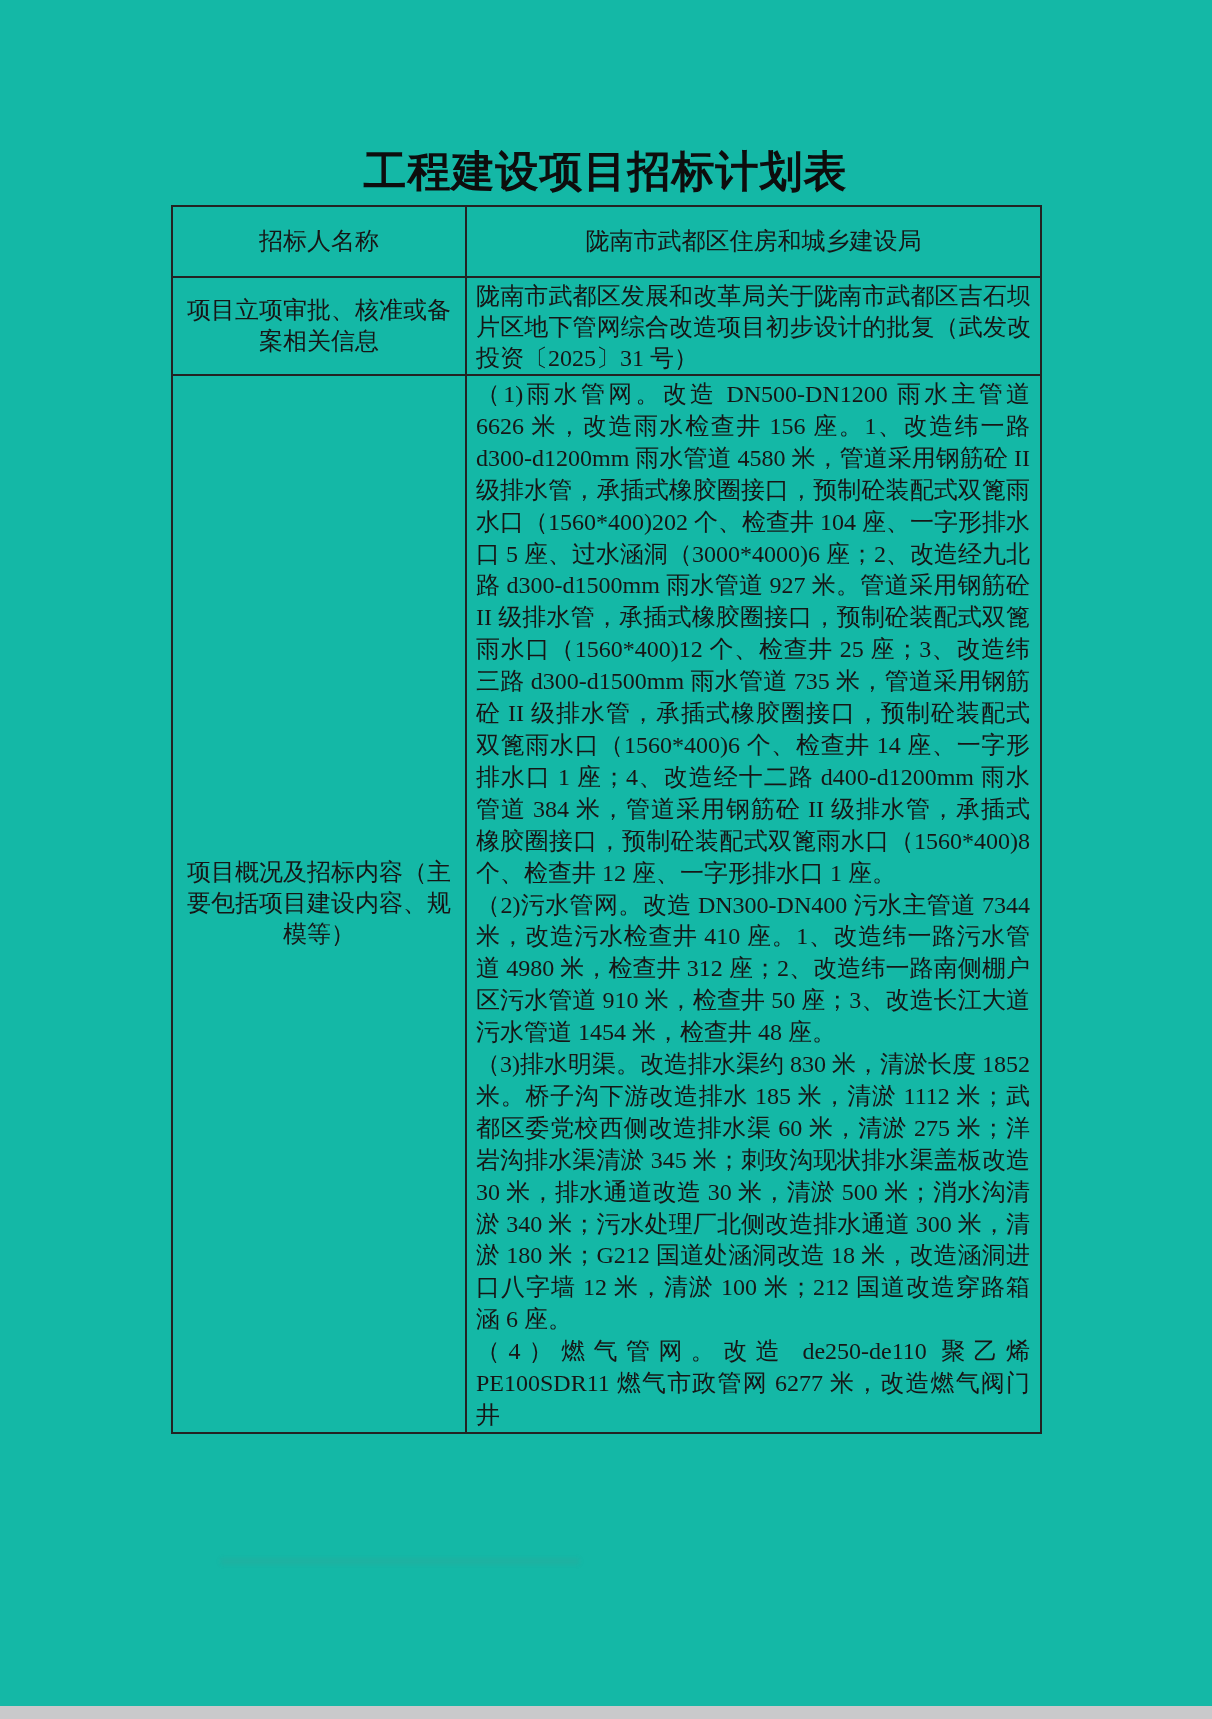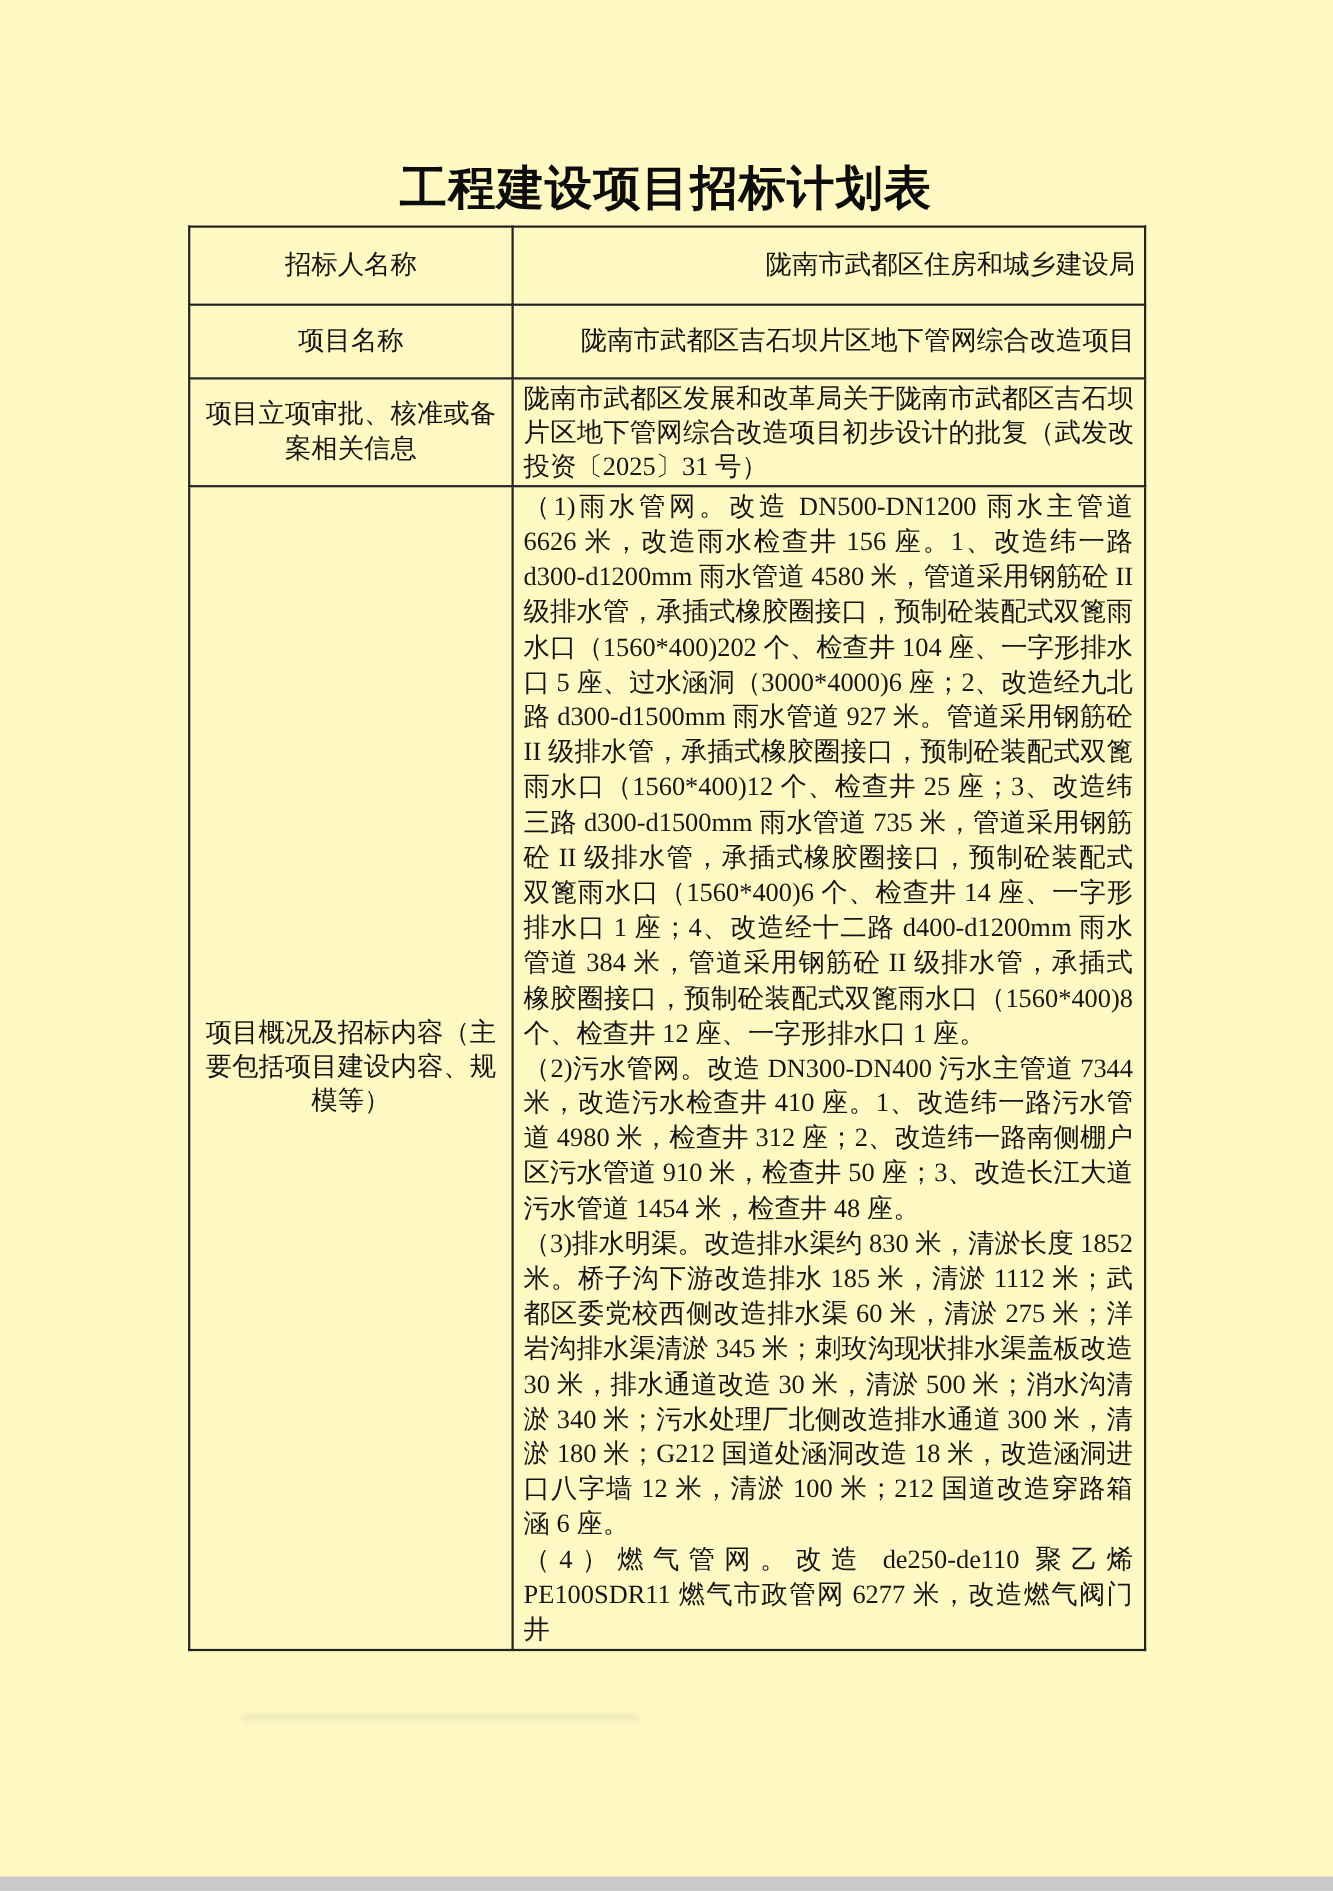--- a/index.html
+++ b/index.html
@@ -9,21 +9,21 @@
     height: 1719px;
     background: #fdfdfd;
     overflow: hidden;
     font-family: "Liberation Serif", "DejaVu Serif", serif;
     color: #161616;
   }
   .page {
     position: relative;
     width: 1212px;
     height: 1719px;
-    background: #fef9c3;
+    background: #14b8a6;
   }
   .doc-title {
     position: absolute;
     top: 147px;
     left: 171px;
     width: 869px;
     text-align: center;
     font-family: "Liberation Sans", "DejaVu Sans", sans-serif;
     font-weight: 700;
     font-size: 43px;
@@ -45,21 +45,21 @@
     font-size: 24px;
     overflow: hidden;
   }
   td.label-cell {
     text-align: center;
     vertical-align: middle;
     padding: 2px 10px;
     line-height: 31px;
   }
   td.value-center {
-    text-align: right;
+    text-align: center;
     vertical-align: middle;
     padding: 2px 8px;
     line-height: 31px;
   }
   td.value-left {
     text-align: justify;
     text-justify: inter-ideograph;
     vertical-align: top;
     padding: 3px 9px 0 9px;
     line-height: 31px;
@@ -106,24 +106,20 @@
   <table class="plan-table">
     <colgroup>
       <col style="width:294px">
       <col style="width:575px">
     </colgroup>
     <tbody>
       <tr class="r1">
         <td class="label-cell">招标人名称</td>
         <td class="value-center">陇南市武都区住房和城乡建设局</td>
       </tr>
-      <tr class="r2">
-        <td class="label-cell">项目名称</td>
-        <td class="value-center">陇南市武都区吉石坝片区地下管网综合改造项目</td>
-      </tr>
       <tr class="r4">
         <td class="label-cell">项目立项审批、核准或备案相关信息</td>
         <td class="value-left">陇南市武都区发展和改革局关于陇南市武都区吉石坝片区地下管网综合改造项目初步设计的批复（武发改投资〔2025〕31 号）</td>
       </tr>
       <tr class="r5">
         <td class="label-cell">项目概况及招标内容（主要包括项目建设内容、规模等）</td>
         <td class="value-long">
           <div class="para">（1)雨水管网。改造 DN500-DN1200 雨水主管道 6626 米，改造雨水检查井 156 座。1、改造纬一路 d300-d1200mm 雨水管道 4580 米，管道采用钢筋砼 II 级排水管，承插式橡胶圈接口，预制砼装配式双篦雨水口（1560*400)202 个、检查井 104 座、一字形排水口 5 座、过水涵洞（3000*4000)6 座；2、改造经九北路 d300-d1500mm 雨水管道 927 米。管道采用钢筋砼 II 级排水管，承插式橡胶圈接口，预制砼装配式双篦雨水口（1560*400)12 个、检查井 25 座；3、改造纬三路 d300-d1500mm 雨水管道 735 米，管道采用钢筋砼 II 级排水管，承插式橡胶圈接口，预制砼装配式双篦雨水口（1560*400)6 个、检查井 14 座、一字形排水口 1 座；4、改造经十二路 d400-d1200mm 雨水管道 384 米，管道采用钢筋砼 II 级排水管，承插式橡胶圈接口，预制砼装配式双篦雨水口（1560*400)8 个、检查井 12 座、一字形排水口 1 座。</div>
           <div class="para">（2)污水管网。改造 DN300-DN400 污水主管道 7344 米，改造污水检查井 410 座。1、改造纬一路污水管道 4980 米，检查井 312 座；2、改造纬一路南侧棚户区污水管道 910 米，检查井 50 座；3、改造长江大道污水管道 1454 米，检查井 48 座。</div>
           <div class="para">（3)排水明渠。改造排水渠约 830 米，清淤长度 1852 米。桥子沟下游改造排水 185 米，清淤 1112 米；武都区委党校西侧改造排水渠 60 米，清淤 275 米；洋岩沟排水渠清淤 345 米；刺玫沟现状排水渠盖板改造 30 米，排水通道改造 30 米，清淤 500 米；消水沟清淤 340 米；污水处理厂北侧改造排水通道 300 米，清淤 180 米；G212 国道处涵洞改造 18 米，改造涵洞进口八字墙 12 米，清淤 100 米；212 国道改造穿路箱涵 6 座。</div>

